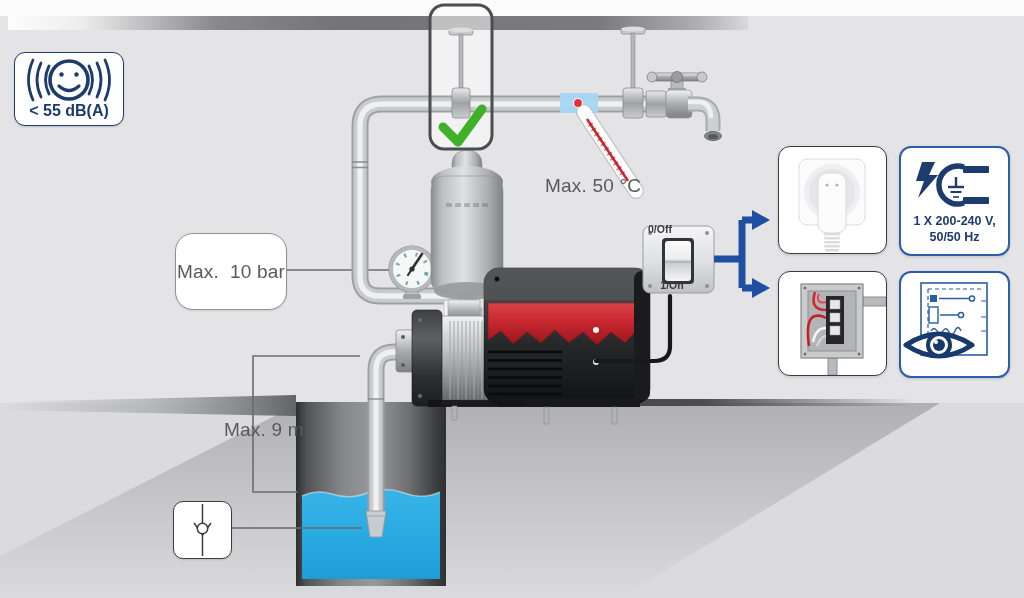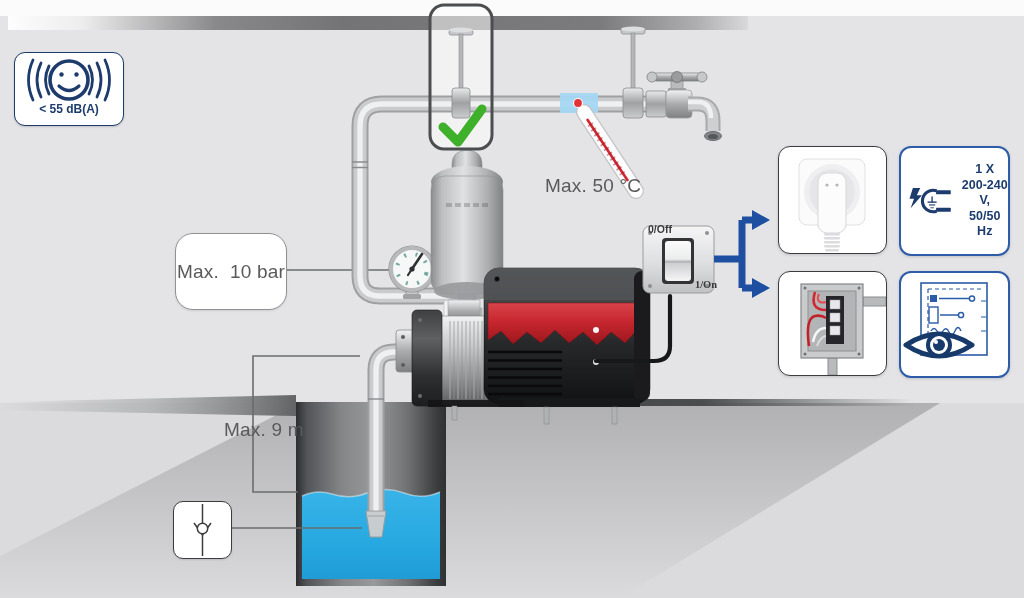--- a/index.html
+++ b/index.html
@@ -4,28 +4,28 @@
 <style>
   html,body{margin:0;padding:0;background:#9a9a9c;}
   .stage{position:relative;width:1024px;height:598px;overflow:hidden;
          background:#e4e4e6;font-family:"Liberation Sans",sans-serif;margin:0 auto;}
   .stage svg.scene{position:absolute;left:0;top:0;z-index:1;}
   .ov{position:absolute;z-index:3;}
 
   .badge{background:#fff;border:1.7px solid #1d3c6d;border-radius:11px;
          display:flex;flex-direction:column;align-items:center;justify-content:flex-start;
          box-shadow:0 1px 2px rgba(40,40,60,.2);}
-  .badge .blabel{color:#1d3c6d;font-weight:bold;font-size:12px;line-height:1;margin-top:-2px;}
+  .badge .blabel{color:#1d3c6d;font-weight:bold;font-size:16px;line-height:1;margin-top:-2px;}
 
   .labelbox{background:#fff;border:1.6px solid #8f9193;border-radius:18px;
             display:flex;align-items:center;justify-content:center;
             box-shadow:0 1px 2px rgba(40,40,60,.12);}
   .gtext{color:#5a5a5c;font-size:19px;letter-spacing:.2px;white-space:pre;}
 
-  .rbox{background:#fff;border-radius:12px;display:flex;flex-direction:row;
+  .rbox{background:#fff;border-radius:12px;display:flex;flex-direction:column;
         align-items:center;justify-content:center;box-shadow:0 1px 3px rgba(40,40,60,.18);}
   .rbox.dark{border:1.7px solid #3c3c3e;}
   .rbox.blue{border:2.2px solid #2d5ca8;}
   .vtext{color:#1d3c6d;font-weight:bold;font-size:12.5px;line-height:1.25;text-align:center;}
 
   .swlabel{color:#3a3a3c;font-size:10.5px;font-weight:600;text-align:center;width:56px;line-height:1;}
 </style>
 </head>
 <body>
 
@@ -312,21 +312,21 @@
 
 <div class="ov labelbox" style="left:175px;top:233px;width:110px;height:75px;">
   <span class="gtext">Max.  10 bar</span>
 </div>
 
 <div class="ov gtext" style="left:545px;top:175px;">Max. 50 °C</div>
 
 <div class="ov gtext" style="left:224px;top:419px;">Max. 9 m</div>
 
 <div class="ov swlabel" style="left:632px;top:224px;">0/Off</div>
-<div class="ov swlabel" style="left:678px;top:280px;font-family:Liberation Serif, serif;">1/On</div>
+<div class="ov swlabel" style="left:644px;top:280px;">1/On</div>
 
 <div class="ov labelbox" style="left:173px;top:501px;width:57px;height:56px;border-color:#3c3c3e;border-radius:10px;">
   <svg width="57" height="56" viewBox="0 0 57 56">
     <g fill="none" stroke="#3c3c3e" stroke-width="1.5">
       <path d="M28.5,2 V54"></path>
       <path d="M20,21 L28.5,33 L37,21"></path>
       <circle cx="28.5" cy="26.5" r="5.2" fill="#ffffff"></circle>
     </g>
   </svg>
 </div>

